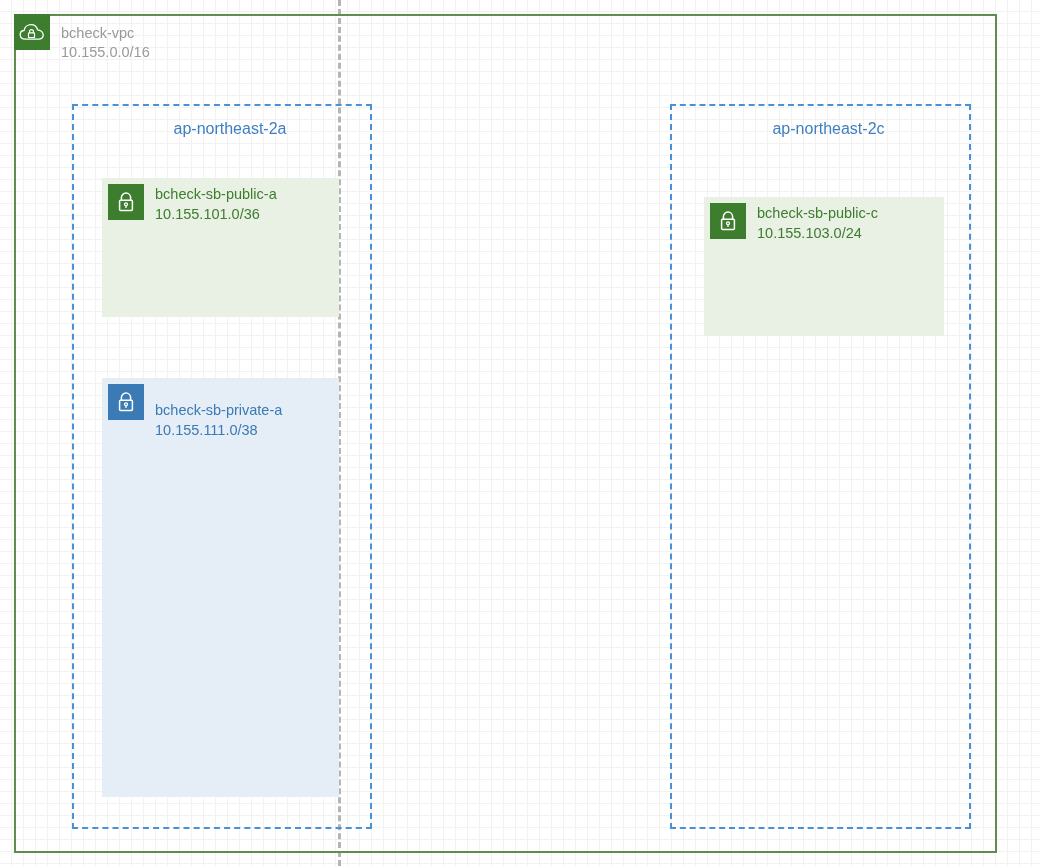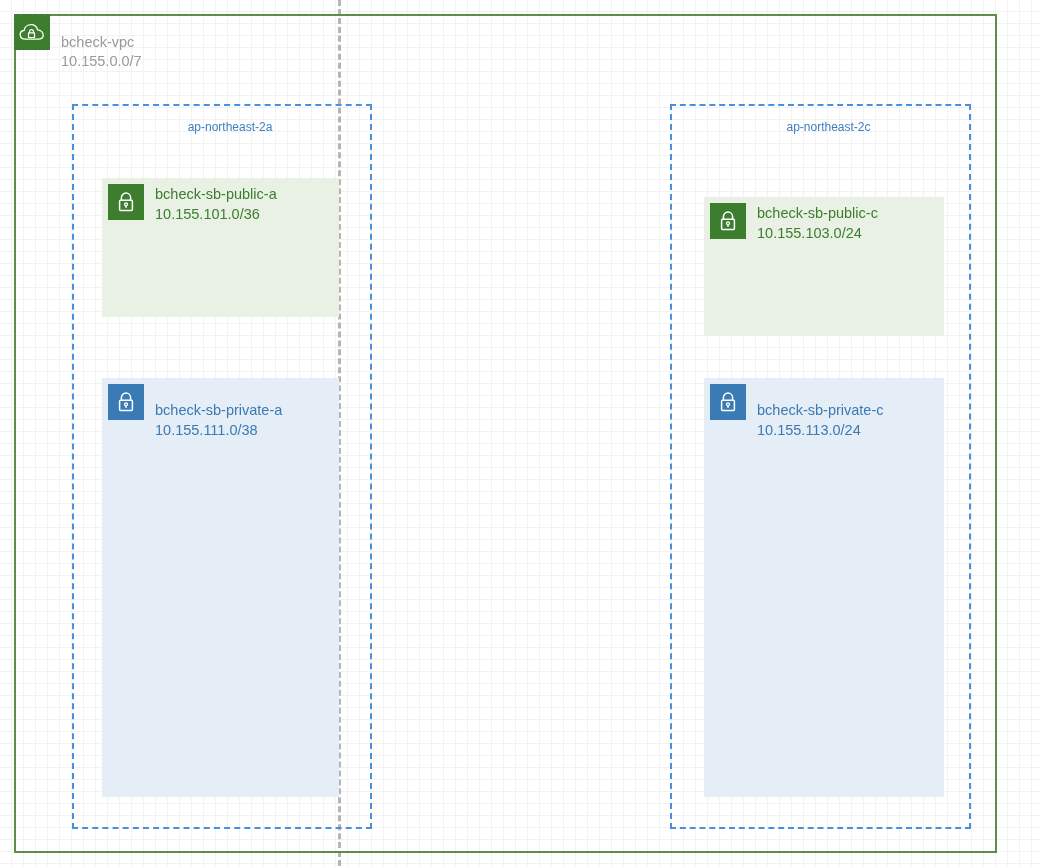--- a/index.html
+++ b/index.html
@@ -62,42 +62,42 @@
     width: 36px;
     height: 36px;
     background: #3c7d2e;
     flex: 0 0 auto;
     display: flex;
     align-items: center;
     justify-content: center;
   }
   .vpc-title {
     margin-left: 11px;
-    margin-top: 19px;
+    margin-top: 10px;
     line-height: 1.32;
     color: #9a9a9a;
     font-size: 14.5px;
     white-space: nowrap;
   }
 
   
   .az {
     position: absolute;
     border: 2px dashed #4a90d9;
     box-sizing: border-box;
     background: transparent;
   }
   .az-label {
     position: absolute;
     top: 14px;
     left: 16px;
     right: 0;
     text-align: center;
     color: #3d7fbf;
-    font-size: 12px;
+    font-size: 16px;
     white-space: nowrap;
   }
 
   
   .subnet {
     position: absolute;
     box-sizing: border-box;
     padding-left: 48px;
   }
   .subnet.public  { background: #e8f1e3; }
@@ -146,21 +146,21 @@
           <path d="M6.4 17.2 C2.9 17.2 1.2 15.0 1.2 12.6 C1.2 10.4 2.9 8.6 5.1 8.5
                    C5.6 5.0 8.5 2.6 12.0 2.6 C15.2 2.6 17.9 4.8 18.6 7.8
                    C21.7 7.9 24.2 10.2 24.2 13.1 C24.2 15.4 22.4 17.2 19.6 17.2 Z" fill="none" stroke="#ffffff" stroke-width="1.3" stroke-linejoin="round"></path>
           <path d="M10.6 11.0 L10.6 9.6 C10.6 8.5 11.4 7.7 12.5 7.7
                    C13.6 7.7 14.4 8.5 14.4 9.6 L14.4 11.0" fill="none" stroke="#ffffff" stroke-width="1.2"></path>
           <rect x="9.5" y="10.9" width="6" height="4.6" rx="0.6" fill="none" stroke="#ffffff" stroke-width="1.2"></rect>
         </svg>
       </div>
       <div class="vpc-title">
         <div>bcheck-vpc</div>
-        <div>10.155.0.0/7</div>
+        <div>10.155.0.0/16</div>
       </div>
     </div>
 
     <div class="az" style="left:56px; top:88px; width:300px; height:725px;">
 
       <div class="az-label">ap-northeast-2a</div>
 
       <div class="subnet public" style="left:28px; top:72px; width:237px; height:139px;">
         <div class="subnet-head">
           <div class="subnet-icon">
@@ -213,33 +213,16 @@
               <line x1="11" y1="15.3" x2="11" y2="18.0" stroke="#ffffff" stroke-width="1.3"></line>
             </svg>
           </div>
           <div class="subnet-text">
             <div>bcheck-sb-public-c</div>
             <div>10.155.103.0/24</div>
           </div>
         </div>
       </div>
 
-      <div class="subnet private" style="left:32px; top:272px; width:240px; height:419px;">
-        <div class="subnet-head">
-          <div class="subnet-icon">
-            <svg width="22" height="24" viewBox="0 0 22 24" aria-hidden="true">
-              <path d="M6.4 10.4 L6.4 7.6 C6.4 5.1 8.4 3.1 11.0 3.1
-                       C13.6 3.1 15.6 5.1 15.6 7.6 L15.6 10.4" fill="none" stroke="#ffffff" stroke-width="1.5"></path>
-              <rect x="4.6" y="10.2" width="12.8" height="10.4" rx="1" fill="none" stroke="#ffffff" stroke-width="1.5"></rect>
-              <circle cx="11" cy="14.3" r="1.5" fill="none" stroke="#ffffff" stroke-width="1.3"></circle>
-              <line x1="11" y1="15.3" x2="11" y2="18.0" stroke="#ffffff" stroke-width="1.3"></line>
-            </svg>
-          </div>
-          <div class="subnet-text">
-            <div>bcheck-sb-private-c</div>
-            <div>10.155.113.0/24</div>
-          </div>
-        </div>
-      </div>
     </div>
 
   </div>
 </div>
 
 </body></html>

